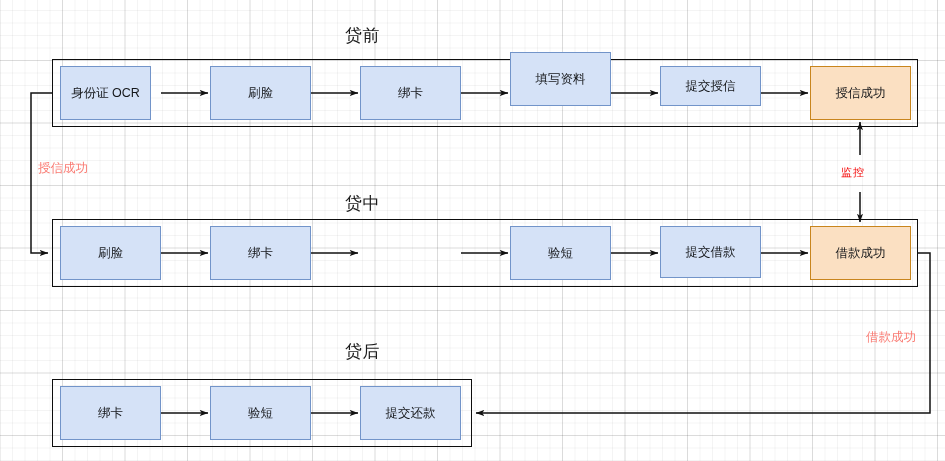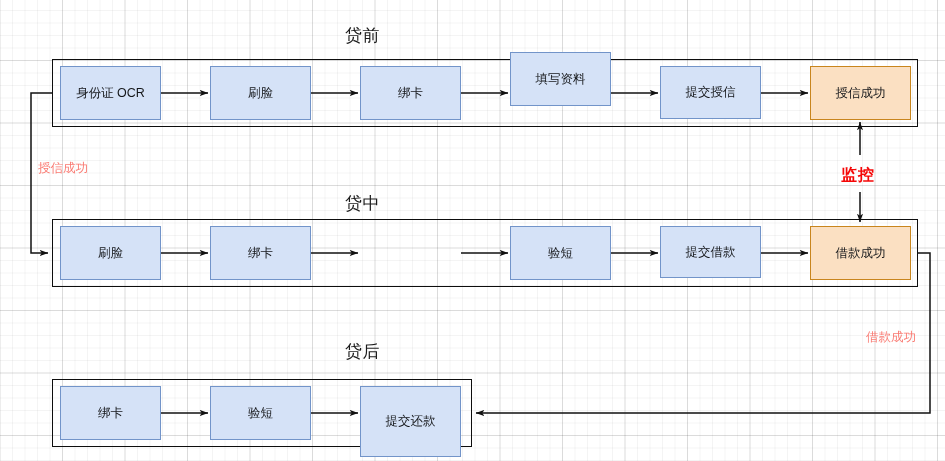--- a/index.html
+++ b/index.html
@@ -64,22 +64,22 @@
   }
   .edge-label {
     position: absolute;
     font-size: 12.5px;
     color: #fa7a72;
     white-space: nowrap;
     line-height: 1;
   }
   .edge-label.monitor {
     color: #f50707;
-    font-size: 16px;
-    font-weight: 700;
+    font-size: 11px;
+    font-weight: 400;
     letter-spacing: 1px;
   }
 </style>
 </head>
 <body>
 
 <div id="canvas">
 
   <svg id="edges" viewBox="0 0 945 461" xmlns="http://www.w3.org/2000/svg">
     <defs>
@@ -114,44 +114,44 @@
     <line x1="860" y1="155" x2="860" y2="122" stroke="#111111" stroke-width="1.5" marker-end="url(#arrow)"></line>
     <line x1="860" y1="192" x2="860" y2="222" stroke="#111111" stroke-width="1.5" marker-end="url(#arrow)"></line>
 
     <path d="M 918 253 L 930 253 L 930 413 L 476 413" stroke="#111111" stroke-width="1.5" fill="none" marker-end="url(#arrow)"></path>
   </svg>
 
   <div class="stage-title" style="left:345px; top:27px;">贷前</div>
 
   <div class="stage-box" style="left:52px; top:59px; width:866px; height:68px;"></div>
 
-  <div class="node blue" style="left:60px; top:66px; width:101px; height:54px;">身份证 OCR</div>
+  <div class="node blue" style="left:60px; top:66px; width:91px; height:54px;">身份证 OCR</div>
   <div class="node blue" style="left:210px; top:66px; width:101px; height:54px;">刷脸</div>
   <div class="node blue" style="left:360px; top:66px; width:101px; height:54px;">绑卡</div>
   <div class="node blue" style="left:510px; top:52px; width:101px; height:54px;">填写资料</div>
-  <div class="node blue" style="left:660px; top:66px; width:101px; height:53px;">提交授信</div>
+  <div class="node blue" style="left:660px; top:66px; width:101px; height:40px;">提交授信</div>
   <div class="node orange" style="left:810px; top:66px; width:101px; height:54px;">授信成功</div>
 
   <div class="stage-title" style="left:345px; top:195px;">贷中</div>
 
   <div class="stage-box" style="left:52px; top:219px; width:866px; height:68px;"></div>
 
   <div class="node blue" style="left:60px; top:226px; width:101px; height:54px;">刷脸</div>
   <div class="node blue" style="left:210px; top:226px; width:101px; height:54px;">绑卡</div>
   <div class="node blue" style="left:510px; top:226px; width:101px; height:54px;">验短</div>
   <div class="node blue" style="left:660px; top:226px; width:101px; height:52px;">提交借款</div>
   <div class="node orange" style="left:810px; top:226px; width:101px; height:54px;">借款成功</div>
 
   <div class="stage-title" style="left:345px; top:343px;">贷后</div>
 
   <div class="stage-box" style="left:52px; top:379px; width:420px; height:68px;"></div>
 
   <div class="node blue" style="left:60px; top:386px; width:101px; height:54px;">绑卡</div>
   <div class="node blue" style="left:210px; top:386px; width:101px; height:54px;">验短</div>
-  <div class="node blue" style="left:360px; top:386px; width:101px; height:71px;">提交还款</div>
+  <div class="node blue" style="left:360px; top:386px; width:101px; height:54px;">提交还款</div>
 
   <div class="edge-label" style="left:38px; top:162px;">授信成功</div>
 
   <div class="edge-label monitor" style="left:841px; top:167px;">监控</div>
 
   <div class="edge-label" style="left:866px; top:331px;">借款成功</div>
 
 </div>
 
 </body></html>

